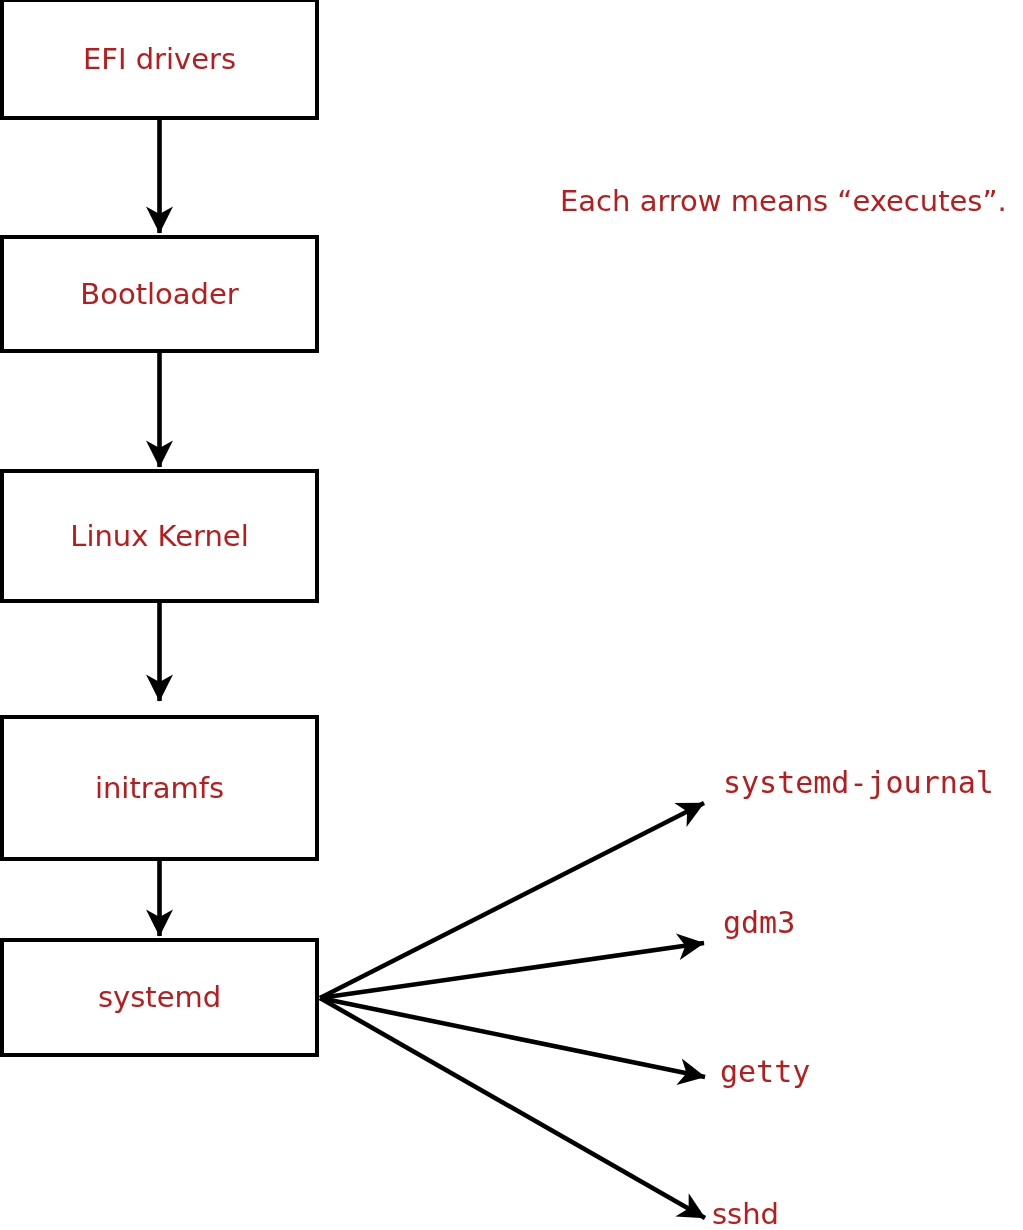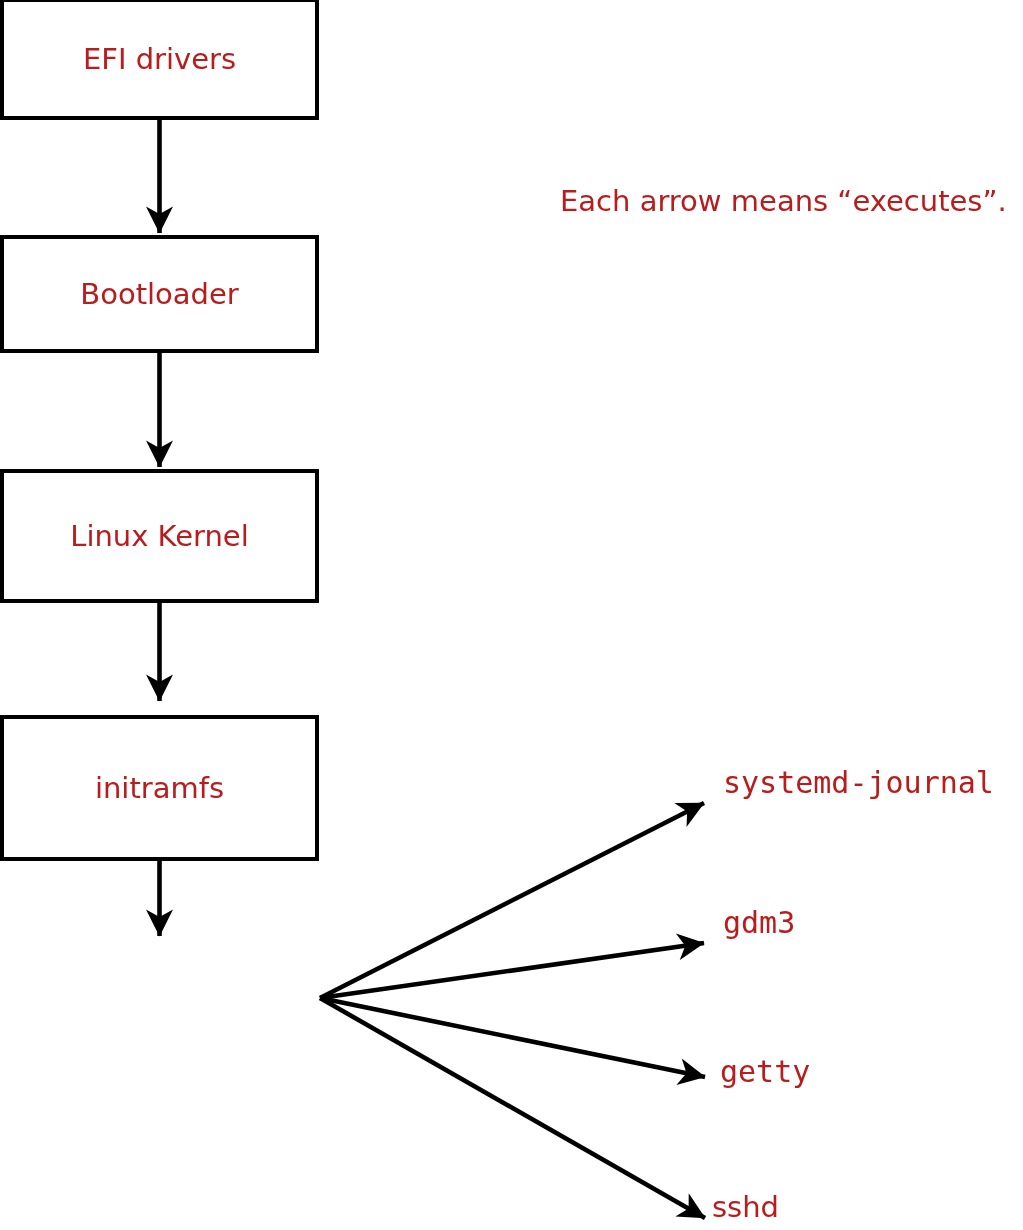--- a/index.html
+++ b/index.html
@@ -50,20 +50,21 @@
   }
   .proc-mono {
     font-family: "DejaVu Sans Mono", monospace;
     font-size: 30px;
     line-height: 30px;
   }
   .proc-sans {
     font-family: "DejaVu Sans", sans-serif;
     font-size: 29px;
     line-height: 29px;
+    margin-top: 7px;
   }
 </style>
 </head>
 <body>
 
 <div class="canvas">
 
   <svg class="arrow-layer" width="1023" height="1230" viewBox="0 0 1023 1230" xmlns="http://www.w3.org/2000/svg">
     <defs>
       <marker id="head" viewBox="0 0 10 10" refX="9.8" refY="5" markerWidth="33" markerHeight="27" orient="auto" markerUnits="userSpaceOnUse">
@@ -91,20 +92,23 @@
   </div>
 
   <div class="node-box" style="top:469px; height:134px;">
     <span class="node-label">Linux Kernel</span>
   </div>
 
   <div class="node-box" style="top:703px; height:146px;margin-top:12px;">
     <span class="node-label">initramfs</span>
   </div>
 
+  <div class="node-box" style="top:938px; height:119px;">
+    <span class="node-label">systemd</span>
+  </div>
 
   <div class="note">Each arrow means “executes”.</div>
 
   <div class="proc-label proc-mono" style="left:723px; top:768px;">systemd-journal</div>
 
   <div class="proc-label proc-mono" style="left:723px; top:908px;">gdm3</div>
 
   <div class="proc-label proc-mono" style="left:720px; top:1057px;">getty</div>
 
   <div class="proc-label proc-sans" style="left:712px; top:1193px;">sshd</div>

